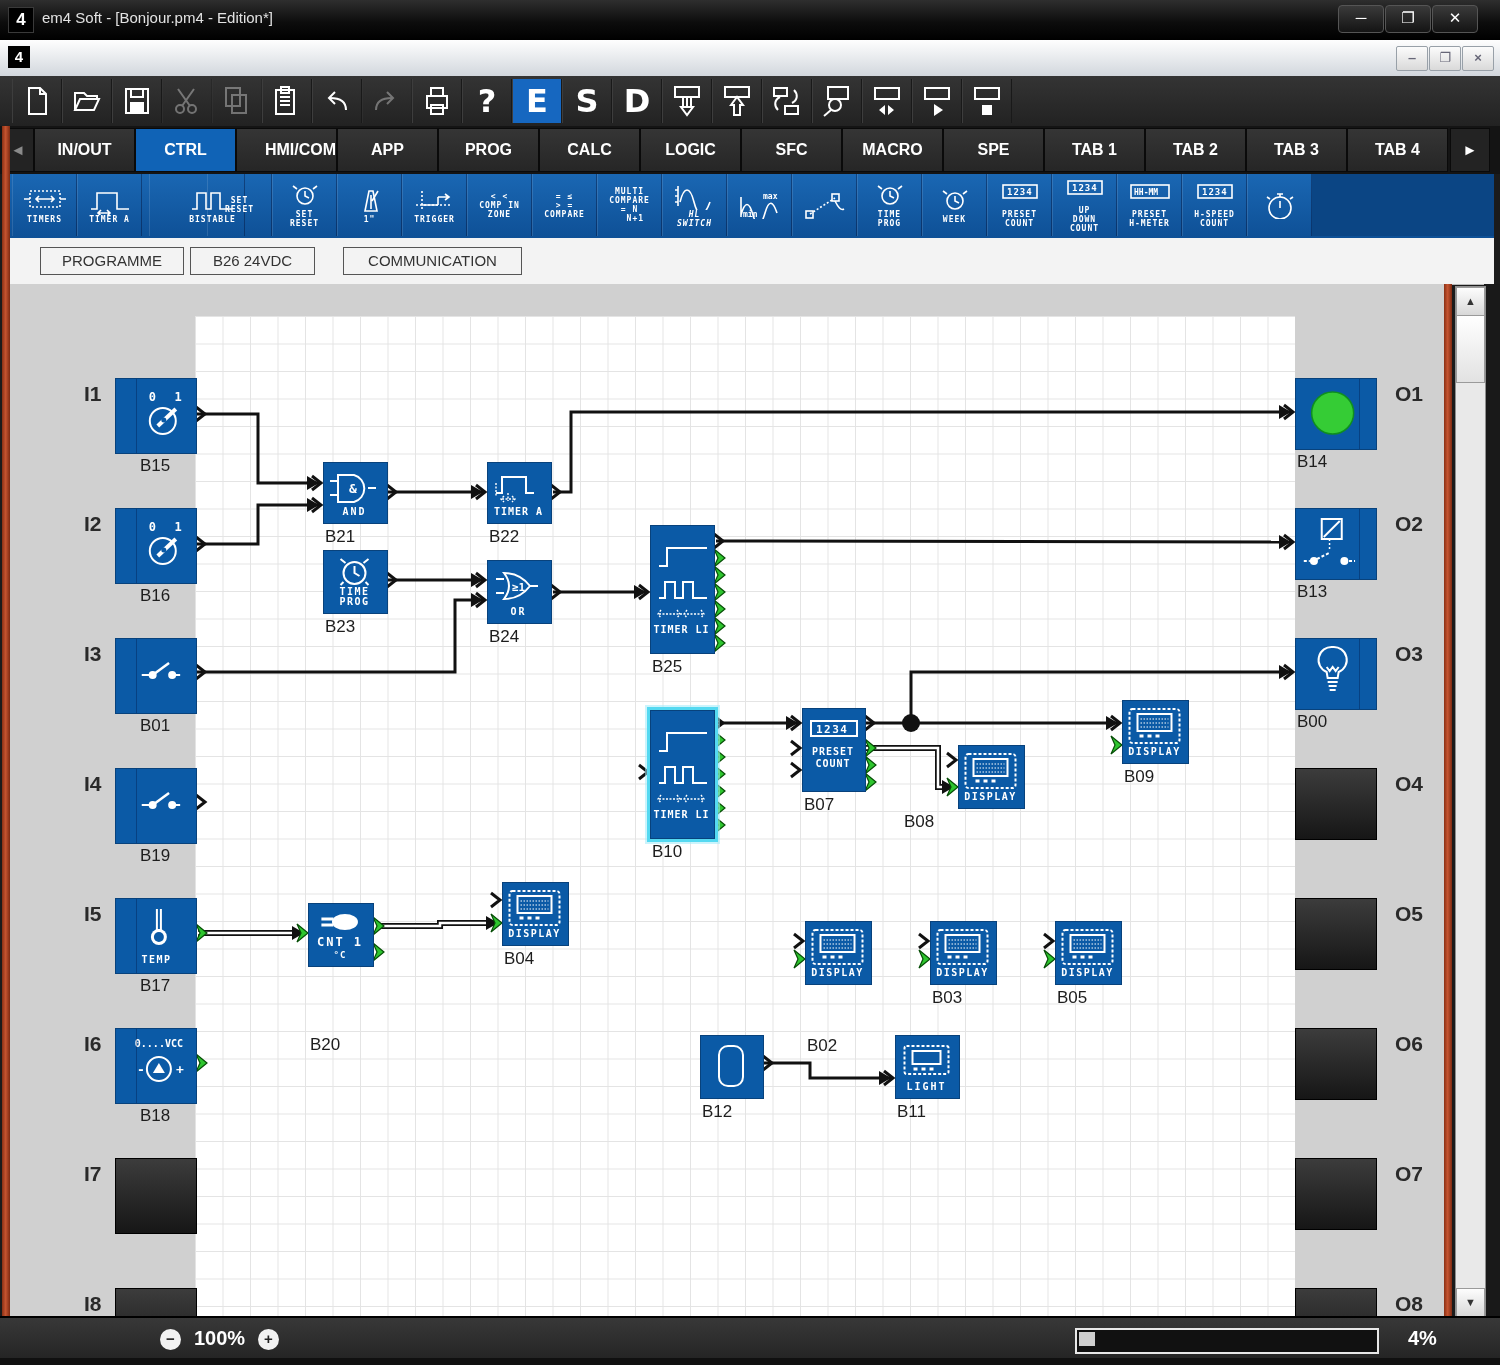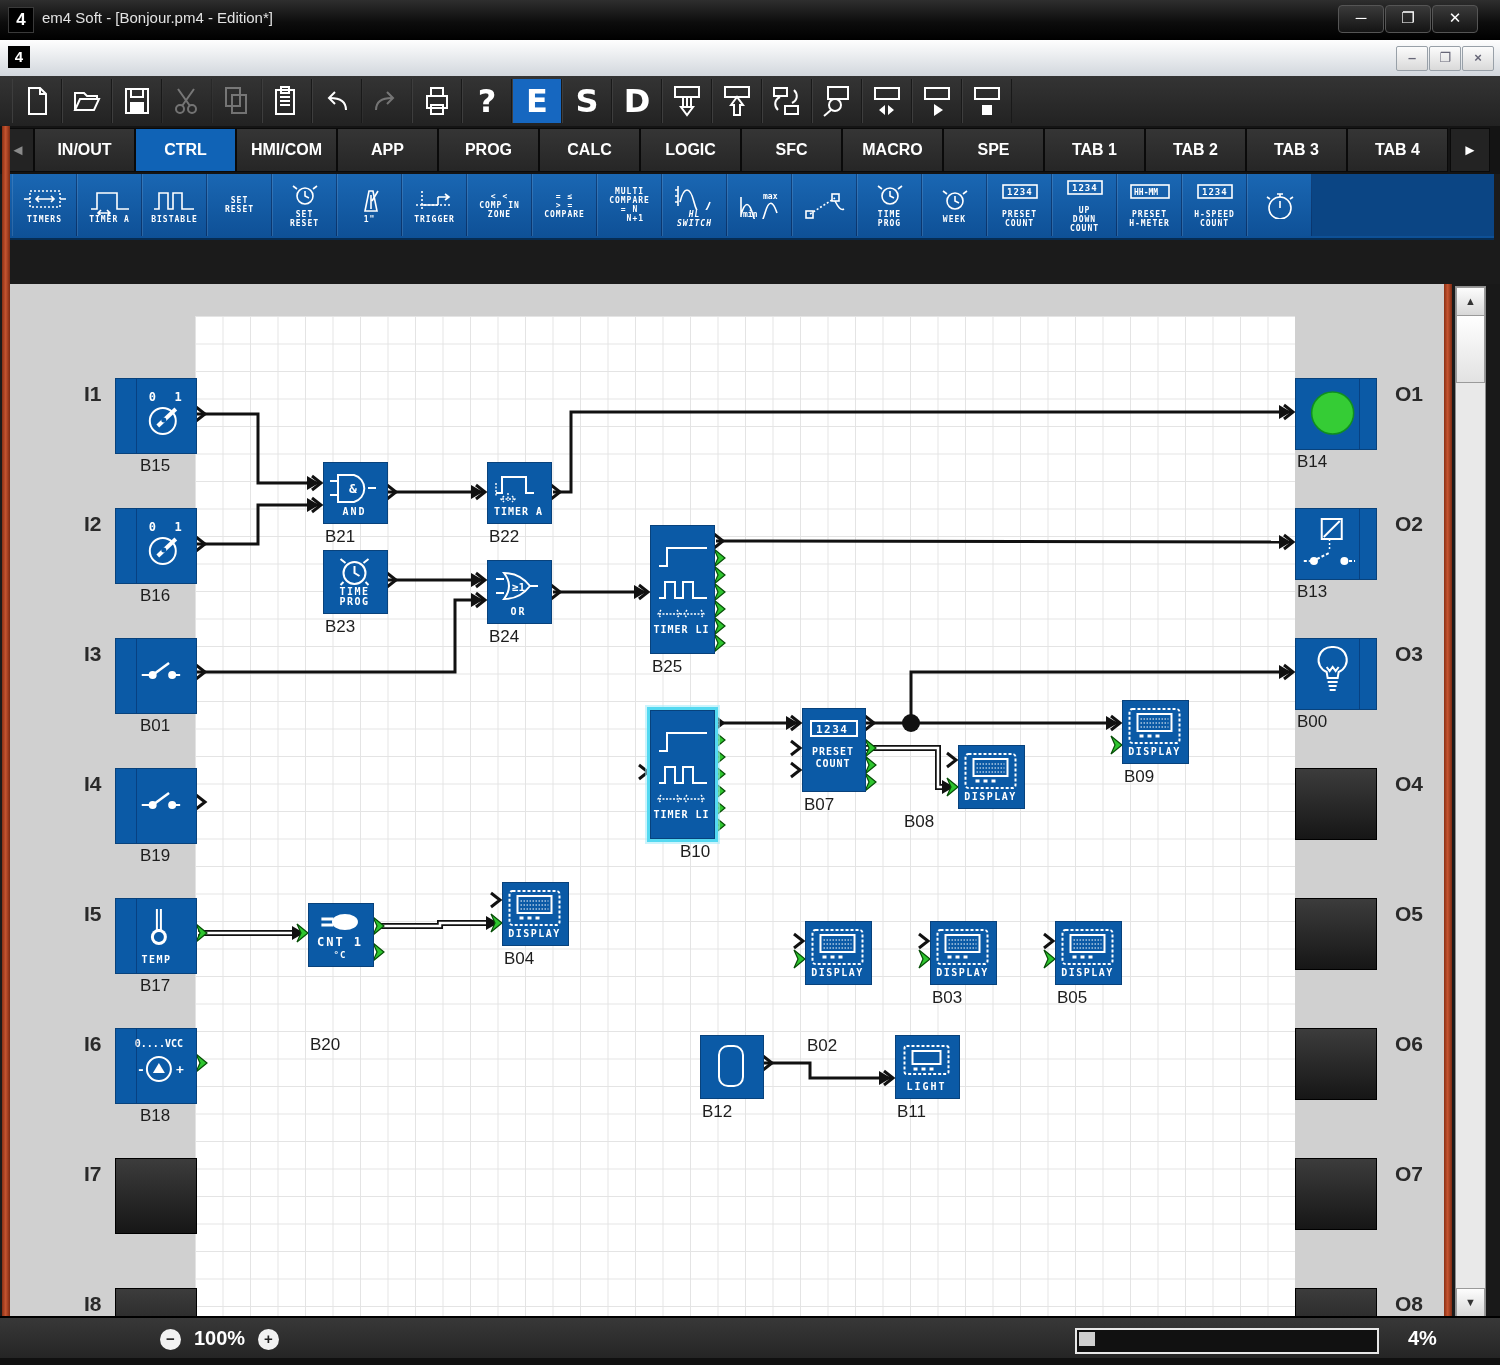--- a/index.html
+++ b/index.html
@@ -214,21 +214,21 @@
           <rect x="5" y="4" width="24" height="11" fill="none" stroke="#fff" stroke-width="2"></rect>
           <rect x="12" y="21" width="10" height="10" fill="#fff"></rect>
         </svg>
       </div>
     </div>
 
   <div id="tabbar" class="abs">
       <div class="tabarrow" style="left: 2px; width: 30px;">◄</div>
       <div class="tab" style="left: 34px; width: 99px;">IN/OUT</div>
       <div class="tab active" style="left: 135px; width: 99px;">CTRL</div>
-      <div class="tab" style="left: 236px; width: 99px;">HMI/COM</div>
+      <div class="tab" style="left: 236px; width: 99px; text-align: right;">HMI/COM</div>
       <div class="tab" style="left: 337px; width: 99px;">APP</div>
       <div class="tab" style="left: 438px; width: 99px;">PROG</div>
       <div class="tab" style="left: 539px; width: 99px;">CALC</div>
       <div class="tab" style="left: 640px; width: 99px;">LOGIC</div>
       <div class="tab" style="left: 741px; width: 99px;">SFC</div>
       <div class="tab" style="left: 842px; width: 99px;">MACRO</div>
       <div class="tab" style="left: 943px; width: 99px;">SPE</div>
       <div class="tab" style="left: 1044px; width: 99px;">TAB 1</div>
       <div class="tab" style="left: 1145px; width: 99px;">TAB 2</div>
       <div class="tab" style="left: 1246px; width: 99px;">TAB 3</div>
@@ -245,21 +245,21 @@
         </svg>
         <div class="plabel">TIMERS</div>
       </div>
       <div class="pcell" style="left: 67px;">
         <svg width="46" height="28" viewBox="0 0 46 28">
           <path d="M4 22h6V6h20v16h12" fill="none" stroke="#fff" stroke-width="1.6"></path>
           <path d="M12 26h10M14 23l-3 3 3 3M20 23l3 3-3 3" fill="none" stroke="#fff" stroke-width="1.6"></path>
         </svg>
         <div class="plabel">TIMER A</div>
       </div>
-      <div class="pcell" style="left: 132px;">
+      <div class="pcell" style="left: 139px; padding-left: 31px;">
         <svg width="46" height="28" viewBox="0 0 46 28">
           <path d="M2 22h5V6h9v16h5V6h9v16h12" fill="none" stroke="#fff" stroke-width="1.6"></path>
         </svg>
         <div class="plabel">BISTABLE</div>
       </div>
       <div class="pcell" style="left: 197px;">
         <div class="plabel">SET
 RESET</div>
       </div>
       <div class="pcell" style="left: 262px;">
@@ -372,20 +372,25 @@
 COUNT</div>
       </div>
       <div class="pcell" style="left: 1237px;">
         <svg width="46" height="28" viewBox="0 0 46 28">
           <circle cx="23" cy="17" r="11" fill="none" stroke="#fff" stroke-width="1.6"></circle>
           <path d="M23 10v7M20 3h6M23 3v3M13 8l-3-2M33 8l3-2" fill="none" stroke="#fff" stroke-width="1.6"></path>
         </svg>
       </div>
     </div>
 
+  <div id="subtabs" class="abs">
+      <div class="subtab" style="left: 30px; width: 142px;">PROGRAMME</div>
+      <div class="subtab" style="left: 180px; width: 123px;">B26 24VDC</div>
+      <div class="subtab" style="left: 333px; width: 177px;">COMMUNICATION</div>
+    </div>
 
   <div class="abs orange" style="left:2px;top:126px;width:8px;height:1190px;"></div>
   <div class="abs orange" style="left:1444px;top:284px;width:8px;height:1032px;"></div>
   <div class="abs" style="left:1484px;top:284px;width:16px;height:1032px;background:#191919;"></div>
 
   <div id="canvas" class="abs">
     <div id="gridarea"></div>
     <svg id="wires" width="1434" height="1032" viewBox="10 284 1434 1032">
         <path d="M197 414 L 258 414 L 258 483 L 319 483" fill="none" stroke="#111" stroke-width="3"></path>
         <polygon points="319,483 307,476 307,490" fill="#111"></polygon>
@@ -603,21 +608,21 @@
     <path d="M8 88h44M10 84l-3 4 3 4M26 84l3 4-3 4M36 84l-3 4 3 4M50 84l3 4-3 4" stroke="#fff" stroke-width="1.4" fill="none" stroke-dasharray="2 1.5"></path>
     <text x="30.5" y="107" text-anchor="middle" font-size="10" letter-spacing="1" font-family="DejaVu Sans Mono" font-weight="bold" fill="#fff">TIMER LI</text>
         </svg></div>
       <div class="caption" style="left: 642px; top: 373px;">B25</div>
       <div class="blk  selected" style="left: 640px; top: 426px; width: 63px; height: 127px;"><svg width="61" height="125" viewBox="0 0 61 125">
           <path d="M8 40h8V22h40" fill="none" stroke="#fff" stroke-width="2"></path>
     <path d="M8 72h6V56h10v16h8V56h10v16h14" fill="none" stroke="#fff" stroke-width="2"></path>
     <path d="M8 88h44M10 84l-3 4 3 4M26 84l3 4-3 4M36 84l-3 4 3 4M50 84l3 4-3 4" stroke="#fff" stroke-width="1.4" fill="none" stroke-dasharray="2 1.5"></path>
     <text x="30.5" y="107" text-anchor="middle" font-size="10" letter-spacing="1" font-family="DejaVu Sans Mono" font-weight="bold" fill="#fff">TIMER LI</text>
         </svg></div>
-      <div class="caption" style="left: 642px; top: 558px; margin-left: 28px;">B10</div>
+      <div class="caption" style="left: 642px; top: 558px;">B10</div>
       <div class="blk " style="left: 792px; top: 424px; width: 62px; height: 82px;"><svg width="60" height="80" viewBox="0 0 60 80">
           <rect x="8" y="12" width="46" height="15" fill="none" stroke="#fff" stroke-width="2"></rect>
     <text x="13" y="24" font-size="11" letter-spacing="1.5" font-family="DejaVu Sans Mono" font-weight="bold" fill="#fff">1234</text>
     <text x="30" y="46" text-anchor="middle" font-size="10" letter-spacing="1" font-family="DejaVu Sans Mono" font-weight="bold" fill="#fff">PRESET</text>
     <text x="30" y="58" text-anchor="middle" font-size="10" letter-spacing="1" font-family="DejaVu Sans Mono" font-weight="bold" fill="#fff">COUNT</text>
         </svg></div>
       <div class="caption" style="left: 794px; top: 511px;">B07</div>
       <div class="blk " style="left: 948px; top: 461px; width: 65px; height: 62px;"><svg width="63" height="60" viewBox="0 0 63 60">
           <rect x="6.5" y="8" width="50" height="34" rx="3" stroke-dasharray="3 2" fill="none" stroke="#fff" stroke-width="2"></rect>
   <rect x="14.5" y="13" width="34" height="17" fill="none" stroke="#fff" stroke-width="2"></rect>

